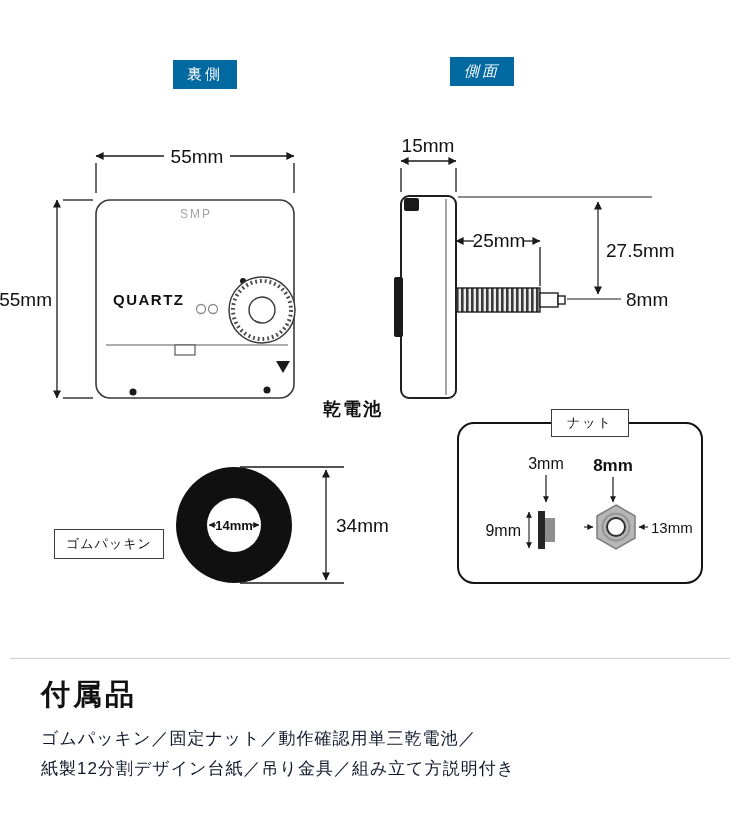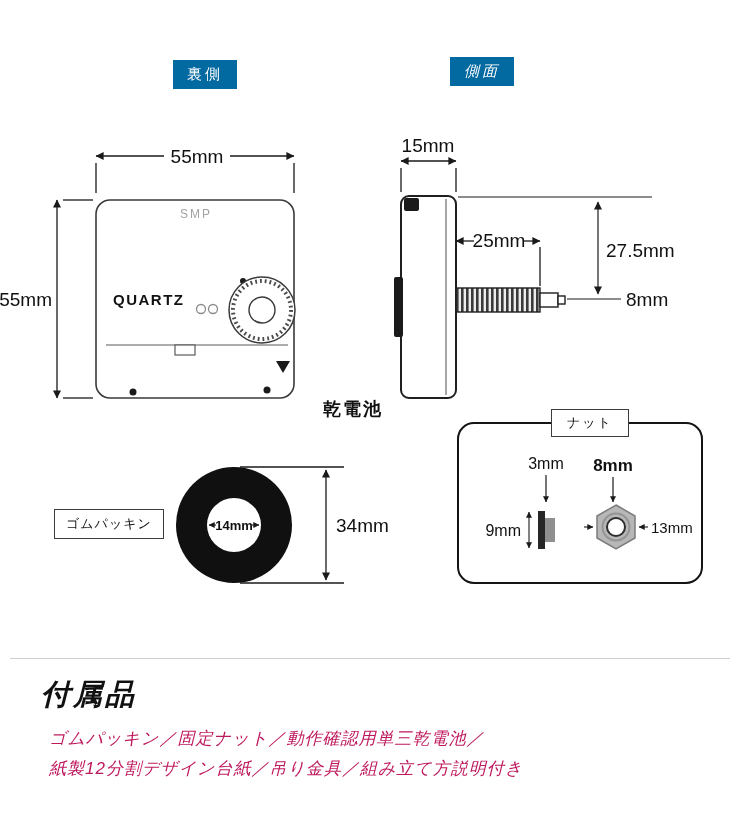--- a/index.html
+++ b/index.html
@@ -10,23 +10,23 @@
   .battery-label{position:absolute;left:323px;top:397px;font-size:18px;font-weight:bold;letter-spacing:2px;z-index:2;text-align:right;}
   svg.diagram{position:absolute;left:0;top:0;z-index:1;}
   svg text{font-family:"Liberation Sans",sans-serif;fill:#111;}
   .dim{font-size:19px;}
   .dim-m{font-size:17px;}
   .dim-s{font-size:16px;}
   .dim-xs{font-size:15px;}
   .dim-hole{font-size:13px;font-weight:bold;}
   .brand{font-size:12px;fill:#a3a3a3;letter-spacing:2px;}
   .quartz{font-size:15px;font-weight:bold;letter-spacing:1.5px;}
-  .footer{position:absolute;left:10px;right:10px;top:658px;border-top:1px solid #cfcfcf;padding:4px 31px 0;z-index:2;font-style:italic;}
+  .footer{position:absolute;left:10px;right:10px;top:658px;border-top:1px solid #cfcfcf;padding:4px 31px 0;z-index:2;}
   .footer h1{font-size:29px;font-weight:bold;letter-spacing:3px;margin:12px 0 10px;}
-  .footer p{font-size:17px;letter-spacing:1px;margin:3px 8px;line-height:1.6;color:#be185d;}
+  .footer p{font-size:17px;letter-spacing:1px;margin:3px 0;line-height:1.6;color:#0f172a;}
 </style>
 </head>
 <body>
 
 <div class="page">
 
   <svg class="diagram" width="740" height="660" viewBox="0 0 740 660">
     <defs>
       <marker id="arr" viewBox="0 0 10 10" refX="9.5" refY="5" markerWidth="10" markerHeight="8" orient="auto-start-reverse" markerUnits="userSpaceOnUse">
         <path d="M0,0 L10,5 L0,10 Z" fill="#1a1a1a"></path>
@@ -151,21 +151,21 @@
       </g>
       <line x1="584" y1="527" x2="593" y2="527" stroke="#1a1a1a" stroke-width="1.1" marker-end="url(#arr-s)"></line>
       <line x1="648" y1="527" x2="639" y2="527" stroke="#1a1a1a" stroke-width="1.1" marker-end="url(#arr-s)"></line>
       <text x="651" y="533" class="dim-xs">13mm</text>
     </g>
   </svg>
 
   <div class="tag tag-dark" style="left:173px;top:60px;">裏側</div>
   <div class="tag tag-dark" style="left:450px;top:57px;font-style:italic;">側面</div>
   <div class="battery-label">乾電池</div>
-  <div class="tag tag-outline" style="left:54px;top:509px;">ゴムパッキン</div>
+  <div class="tag tag-outline" style="left:54px;top:529px;">ゴムパッキン</div>
   <div class="tag tag-outline" style="left:551px;top:409px;letter-spacing:2px;padding:4px 15px;z-index:3;">ナット</div>
 
   <div class="footer">
     <h1>付属品</h1>
     <p>ゴムパッキン／固定ナット／動作確認用単三乾電池／</p>
     <p>紙製12分割デザイン台紙／吊り金具／組み立て方説明付き</p>
   </div>
 
 </div>
 

